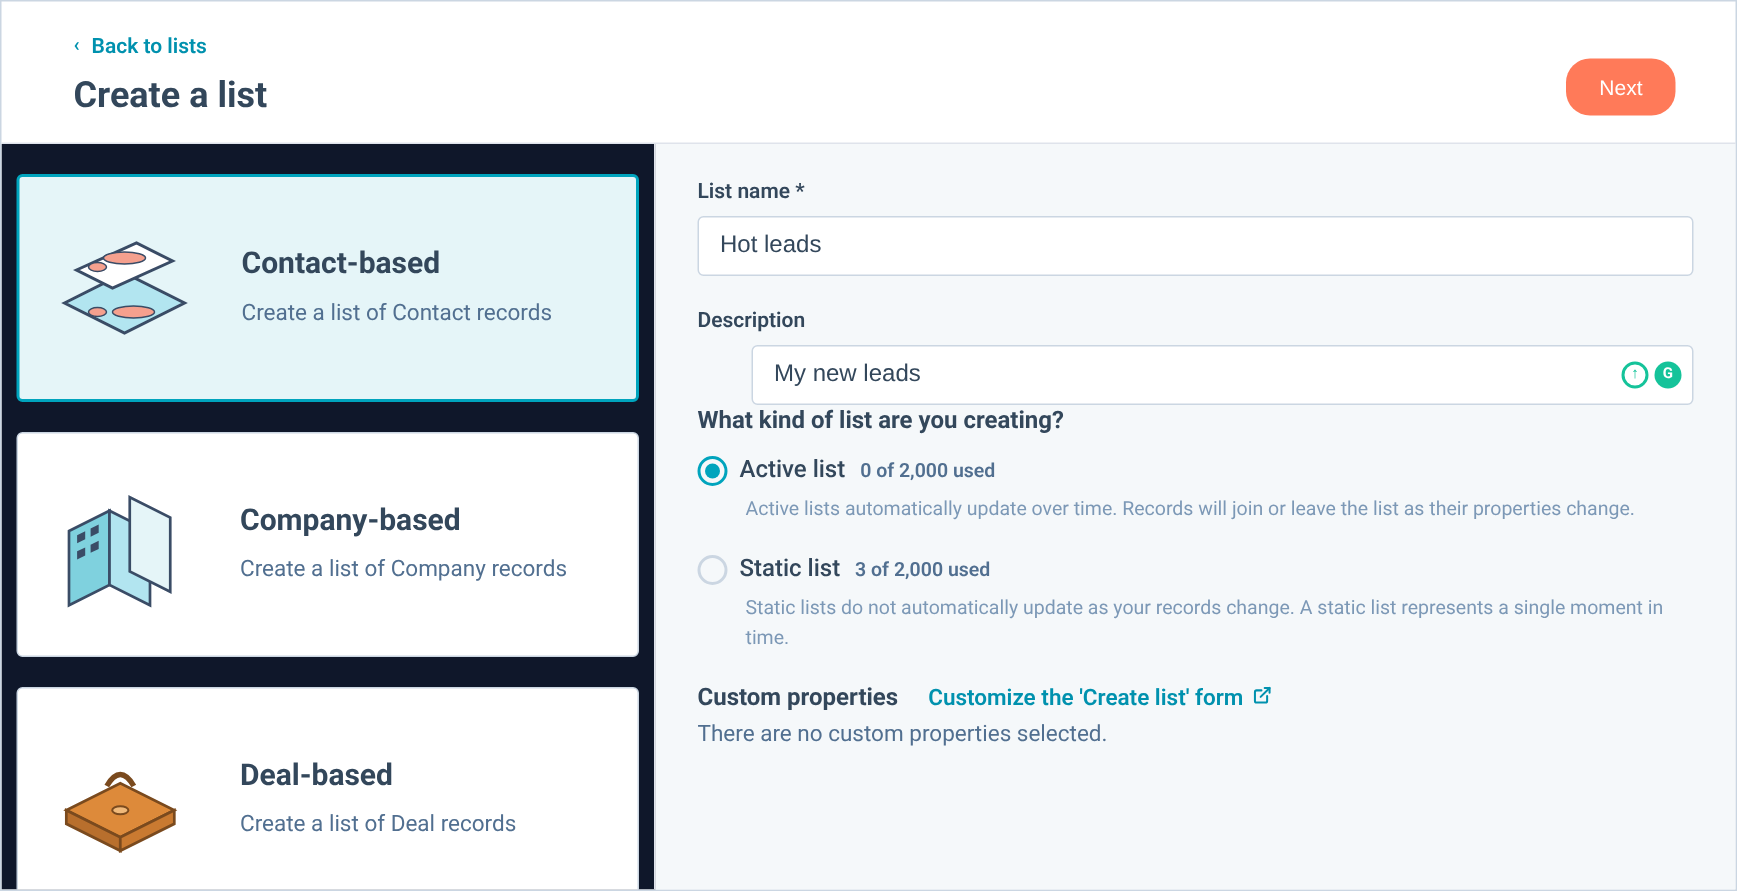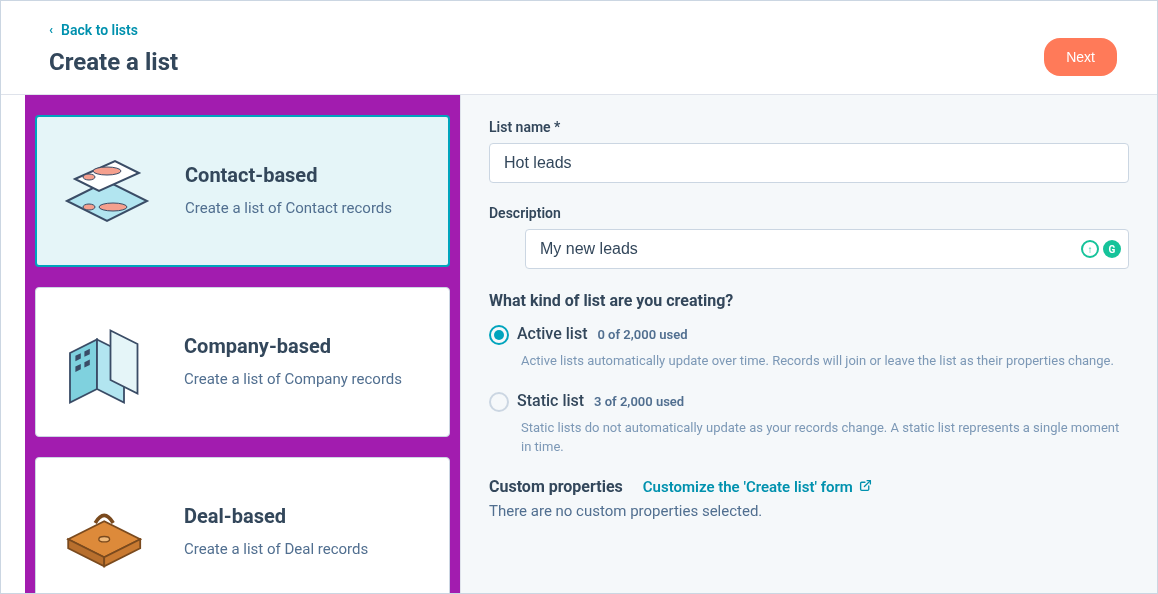--- a/index.html
+++ b/index.html
@@ -53,22 +53,21 @@
   }
   .body {
     display: flex;
     flex: 1;
     overflow: hidden;
   }
   .left-pane {
     width: 436px;
     border-right: 1px solid #dfe3eb;
     padding: 20px 10px 20px 10px;
-    background: #a21caf;
-    margin-left: 24px;
+    background: #0f172a;
   }
   .type-card {
     border: 1px solid #cbd6e2;
     border-radius: 4px;
     padding: 24px 20px;
     display: flex;
     align-items: center;
     gap: 28px;
     margin-bottom: 20px;
     cursor: pointer;
@@ -114,21 +113,21 @@
     width: 100%;
     border: 1px solid #cbd6e2;
     border-radius: 4px;
     background: #fff;
     padding: 10px 14px;
     font-size: 16px;
     color: #33475b;
     margin-bottom: 22px;
     position: relative;
   }
-  .text-input-wrap { position: relative; margin-bottom: 22px; padding-left: 36px;}
+  .text-input-wrap { position: relative;  padding-left: 36px;}
   .text-input-wrap .text-input { margin-bottom: 0; }
   .grammarly {
     position: absolute;
     right: 8px;
     top: 50%;
     transform: translateY(-50%);
     display: flex;
     gap: 4px;
   }
   .g-dot {

